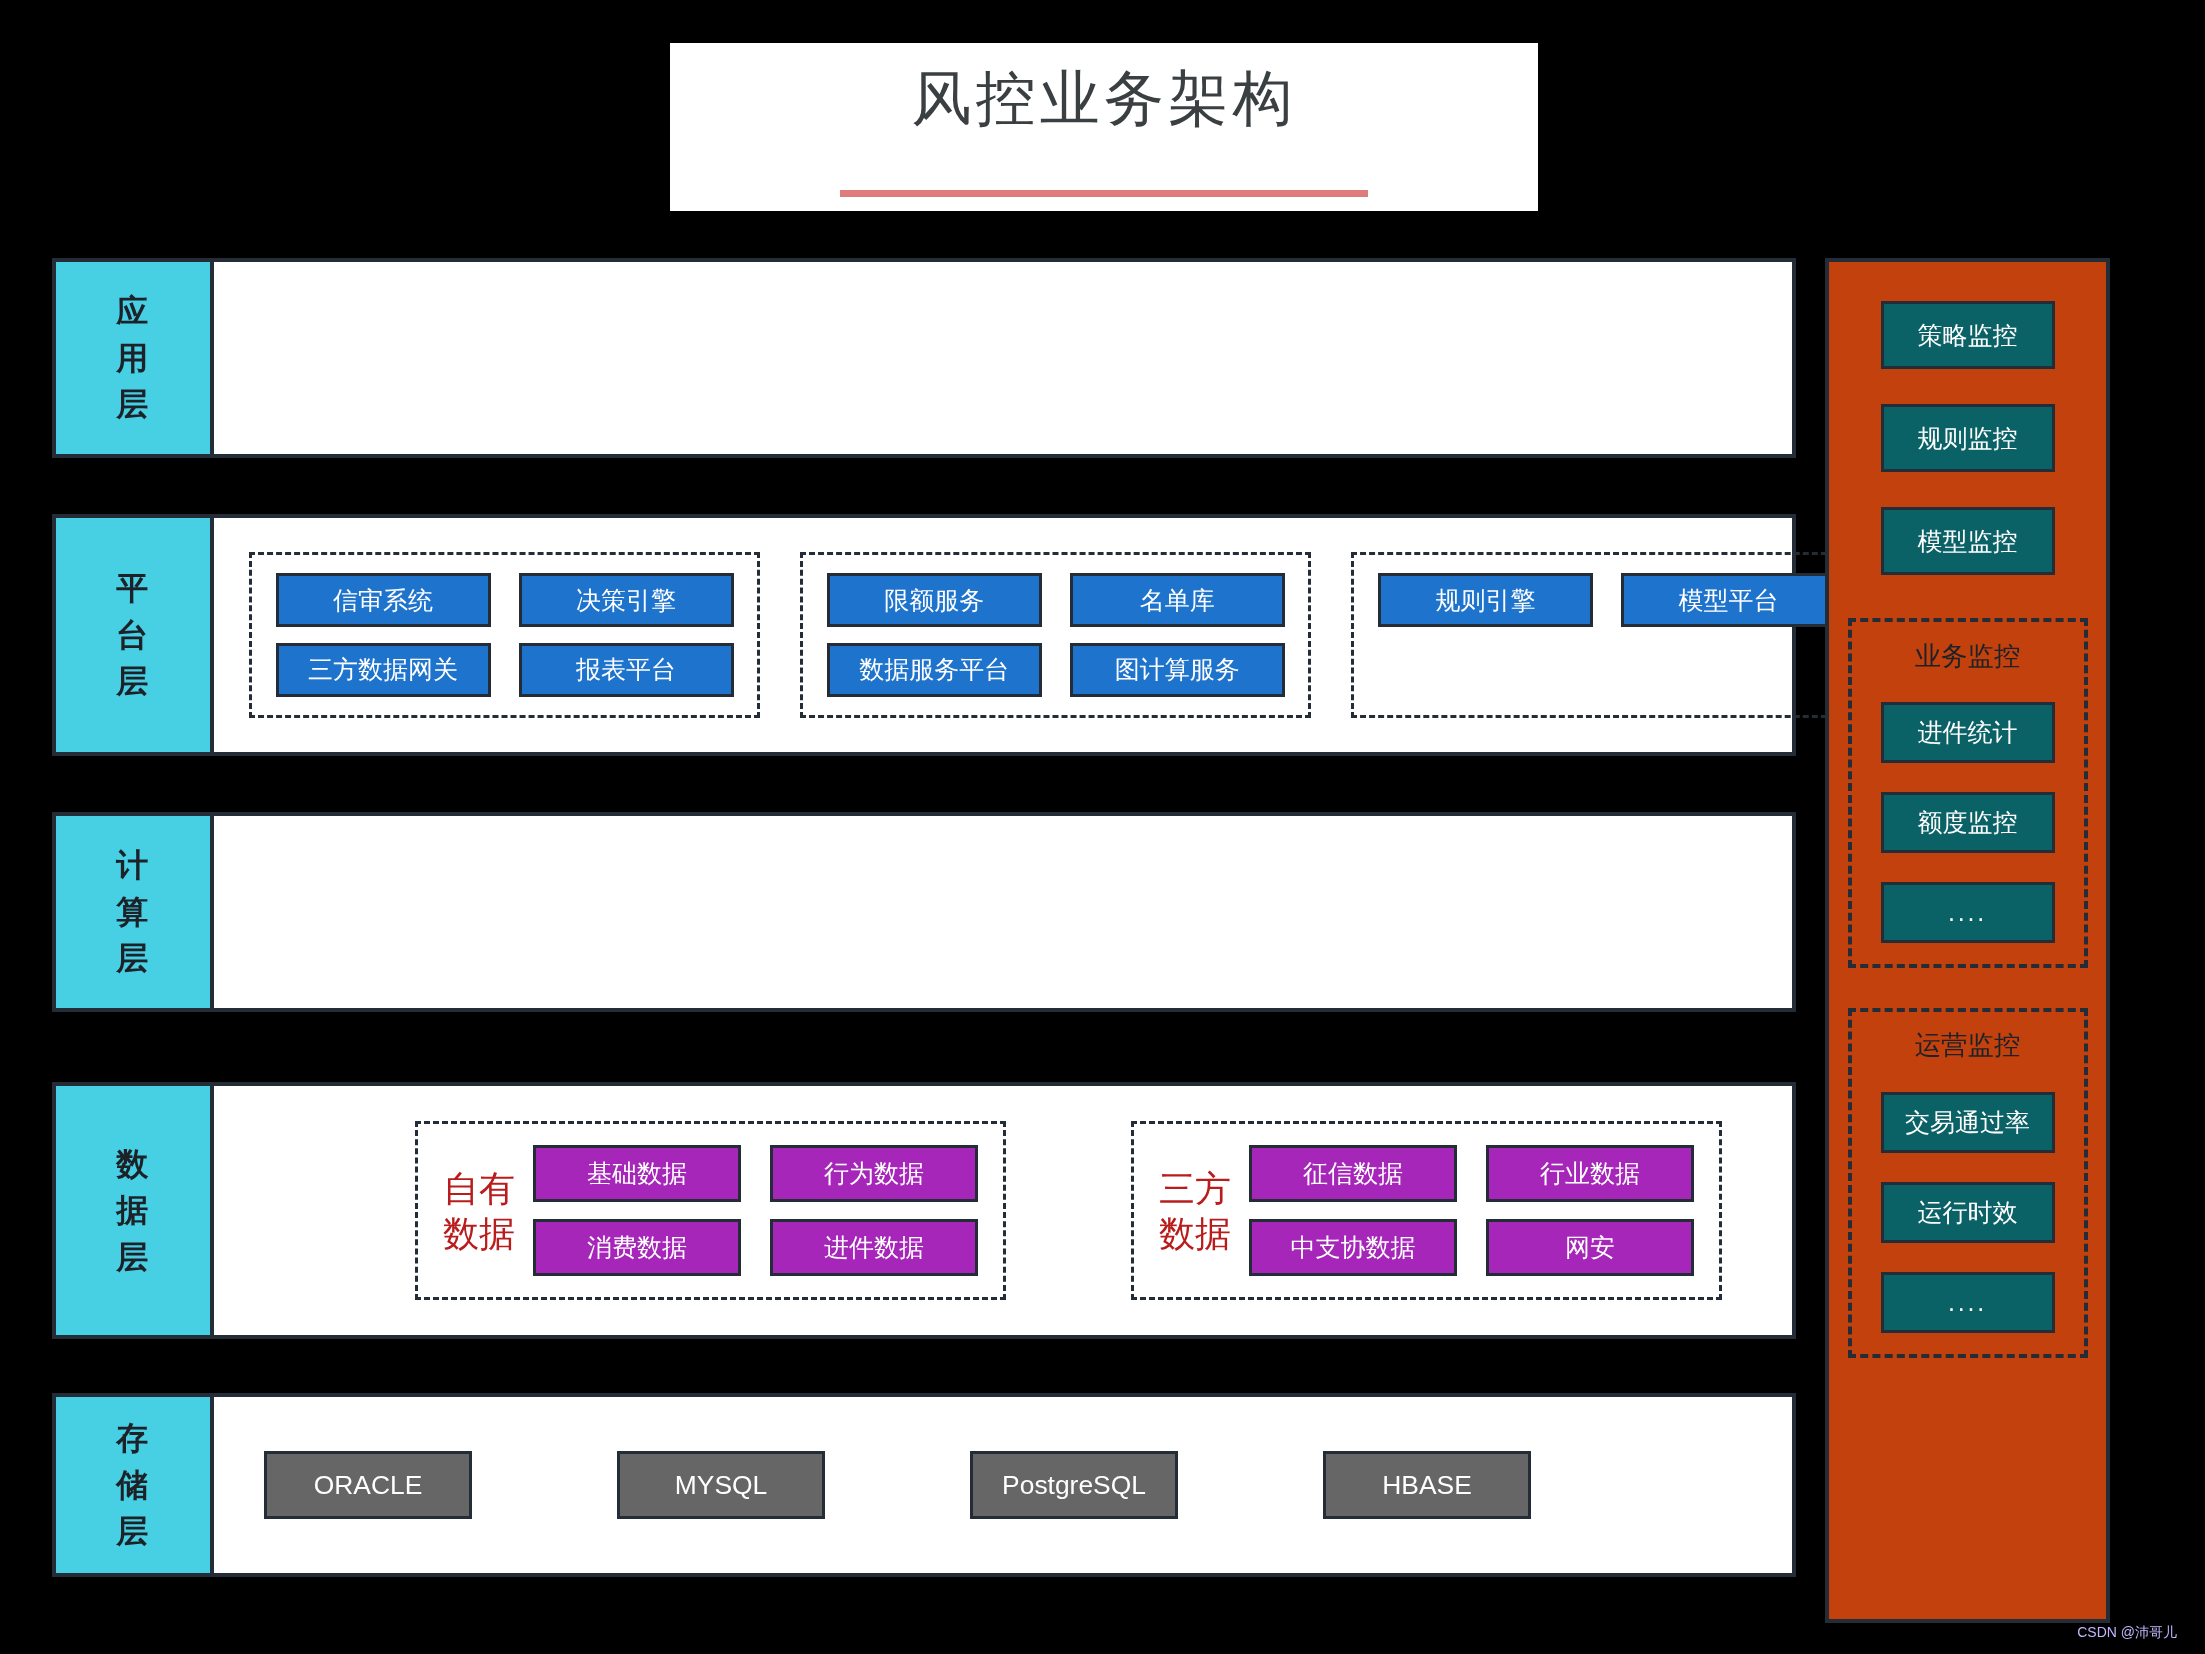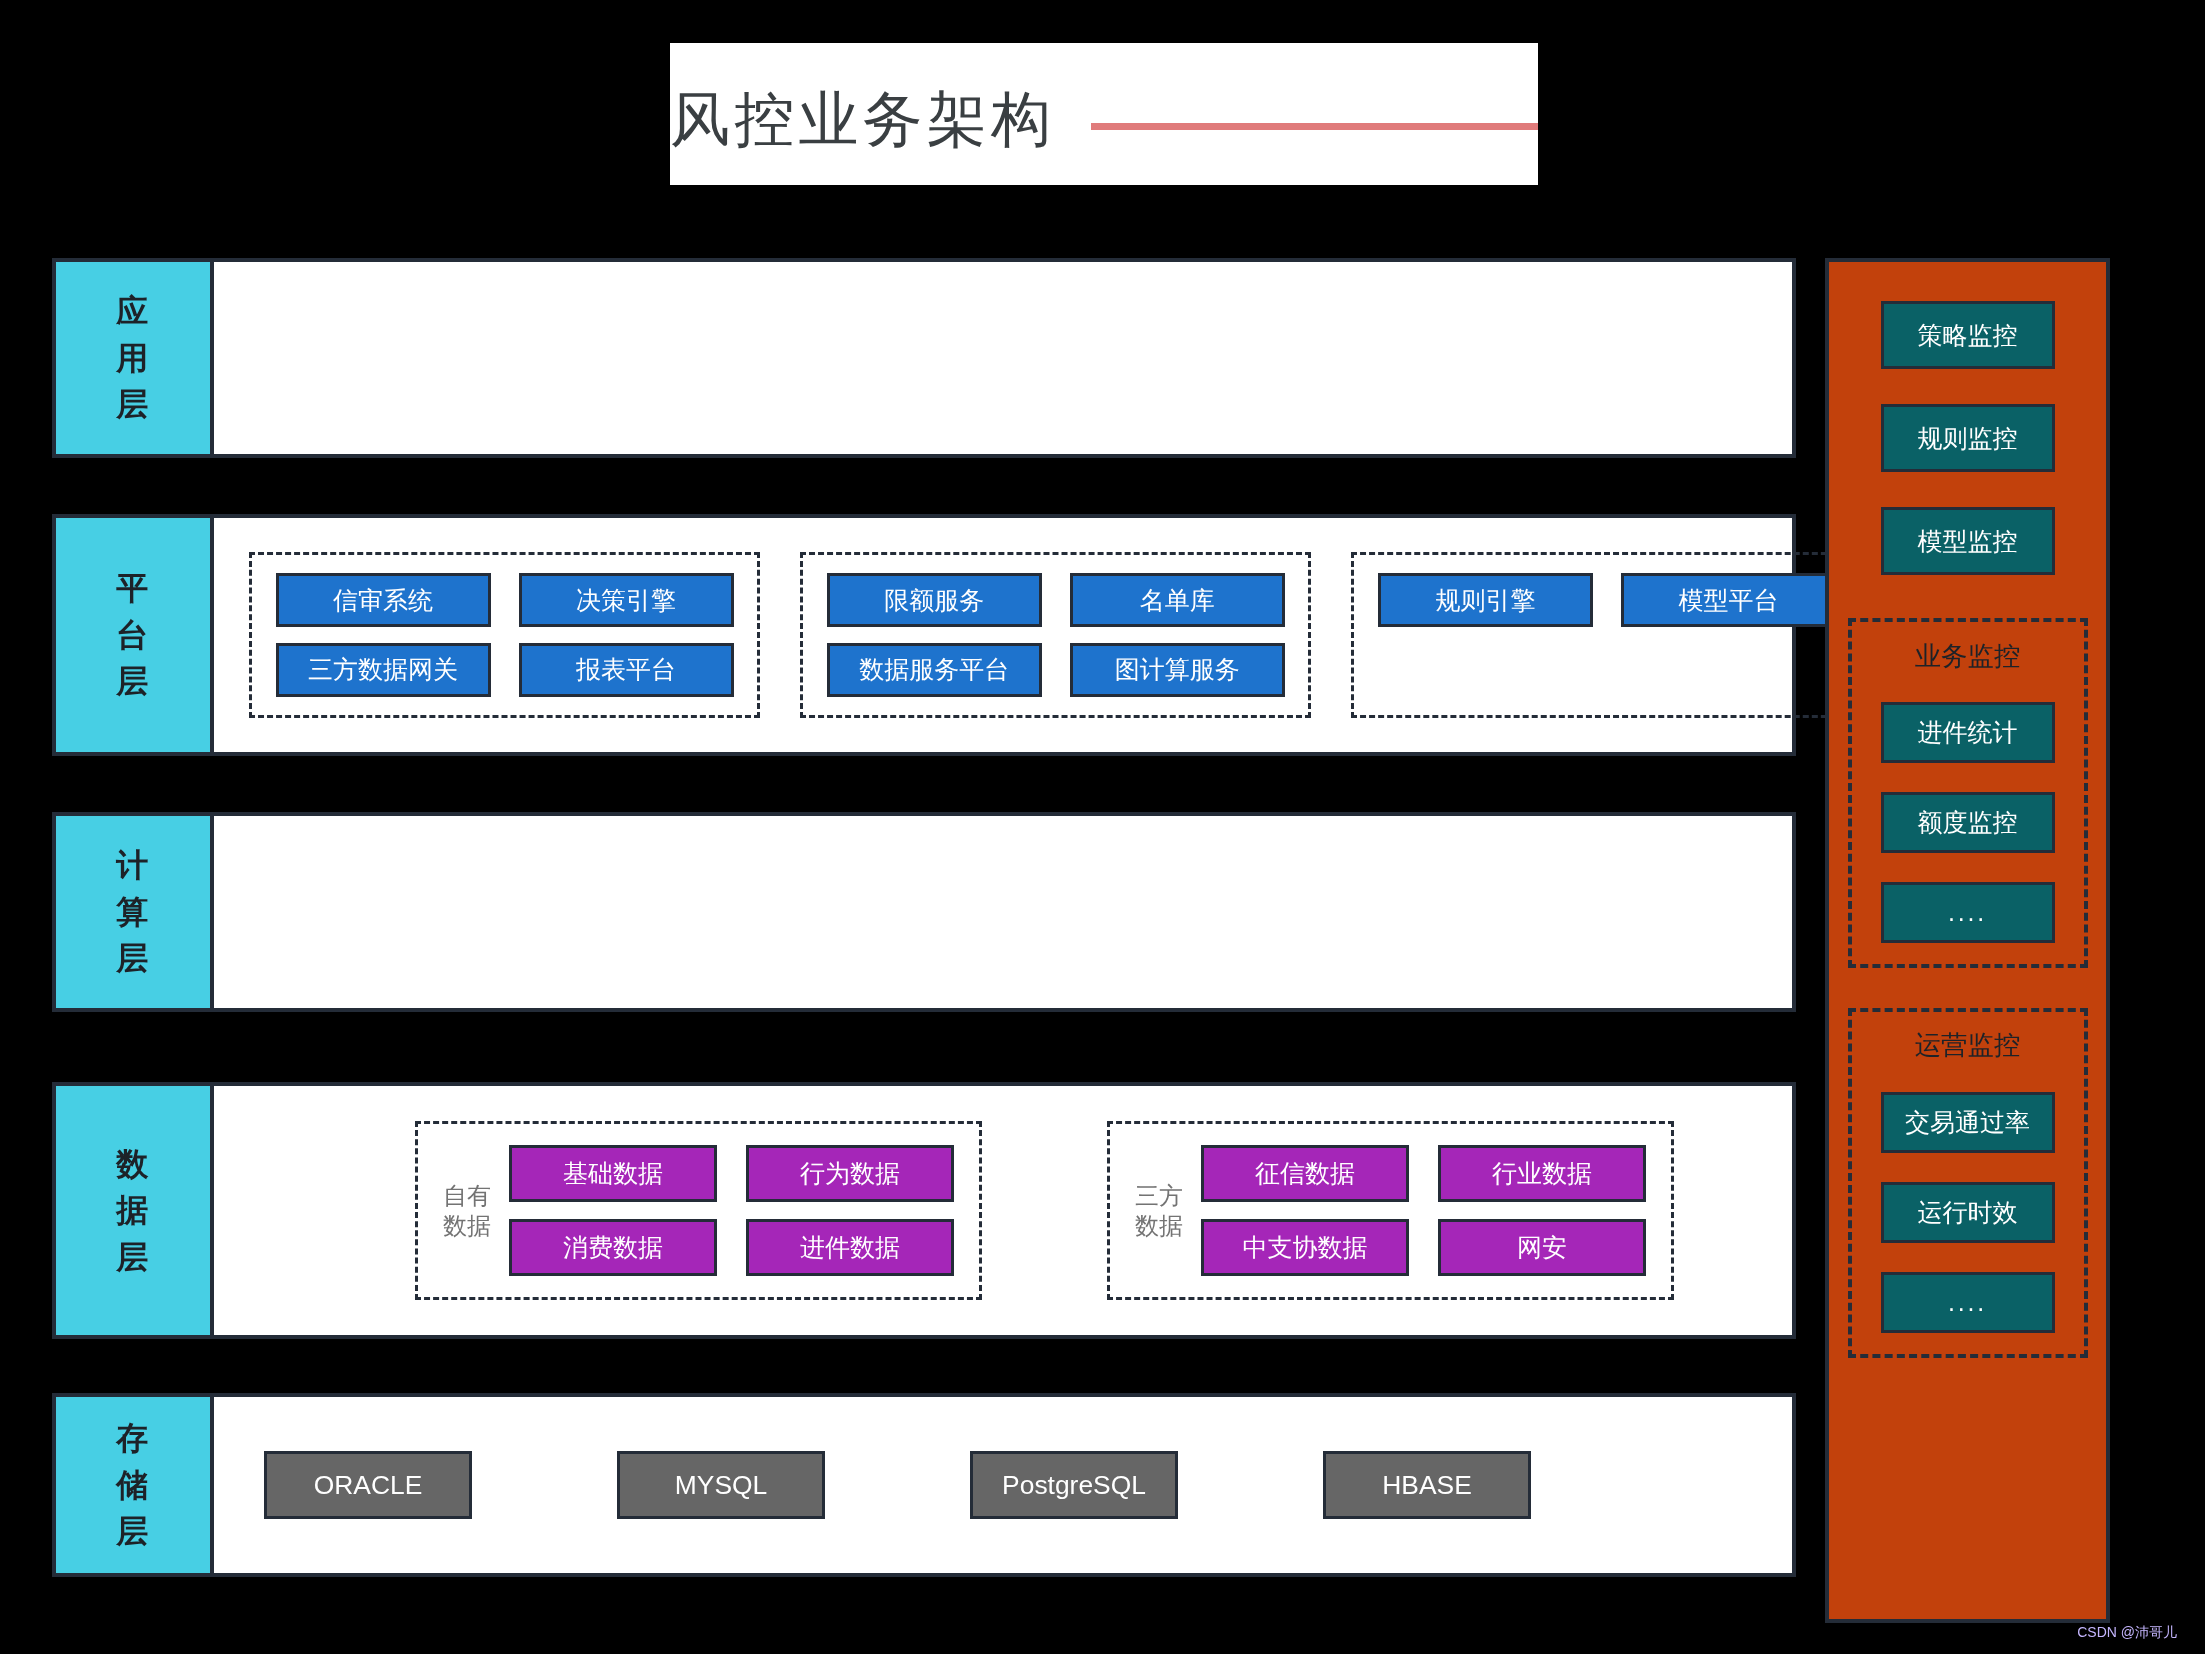--- a/index.html
+++ b/index.html
@@ -2,22 +2,22 @@
 <html style="font-size:11px"><head>
 <meta charset="utf-8">
 <style>
   html,body{margin:0;padding:0;background:#000;}
   body{width:2205px;height:1654px;position:relative;overflow:hidden;
        font-family:"Liberation Sans","DejaVu Sans",sans-serif;}
 
   .abs{position:absolute;box-sizing:border-box;}
 
   
-  #title-card{left:670px;top:43px;width:868px;height:142px;background:#fff;
-     display:flex;flex-direction:row;align-items:center;justify-content:center;gap:36px;}
+  #title-card{left:670px;top:43px;width:868px;height:168px;background:#fff;
+     display:flex;flex-direction:column;align-items:center;justify-content:center;gap:36px;}
   #title-text{font-size:60px;color:#3a3f42;letter-spacing:4.2px;line-height:1;
      margin-top:12.5px;white-space:nowrap;}
   #title-rule{width:528px;height:7px;background:#e07b7b;margin-top:25px;}
 
   
   .layer-row{left:52px;width:1744px;border:4.2px solid #242c38;background:#fff;display:flex;}
   .layer-label{width:154px;flex:0 0 154px;background:#47cfe4;border-right:4.2px solid #242c38;
      display:flex;align-items:center;justify-content:center;}
   .layer-label span{display:block;font-size:32px;font-weight:bold;color:#1d2228;
      line-height:1.45;text-align:center;letter-spacing:1.4px;}
@@ -50,21 +50,21 @@
 
   
   #calc-row{top:812px;height:200px;}
   #calc-items{display:flex;gap:139px;padding-left:50px;}
   #calc-items .node{width:215px;height:69px;}
 
   
   #data-row{top:1082px;height:257px;}
   #data-groups{display:flex;gap:125px;padding-left:201px;align-items:center;}
   .data-group{display:flex;align-items:center;padding:21px 25px;gap:18px;}
-  .data-group-label{font-size:24px;color:#737373;line-height:1.25;text-align:center;
+  .data-group-label{font-size:36px;color:#b91c1c;line-height:1.25;text-align:center;
      white-space:nowrap;}
   .data-grid{display:grid;grid-template-columns:repeat(2,208px);
      grid-auto-rows:57px;gap:16.7px 29px;}
   .data-grid .node{width:100%;height:100%;}
 
   
   #store-row{top:1393px;height:184px;}
   #store-items{display:flex;gap:145px;padding-left:50px;}
   #store-items .node{width:208px;height:68px;font-size:26.4px;}
 

